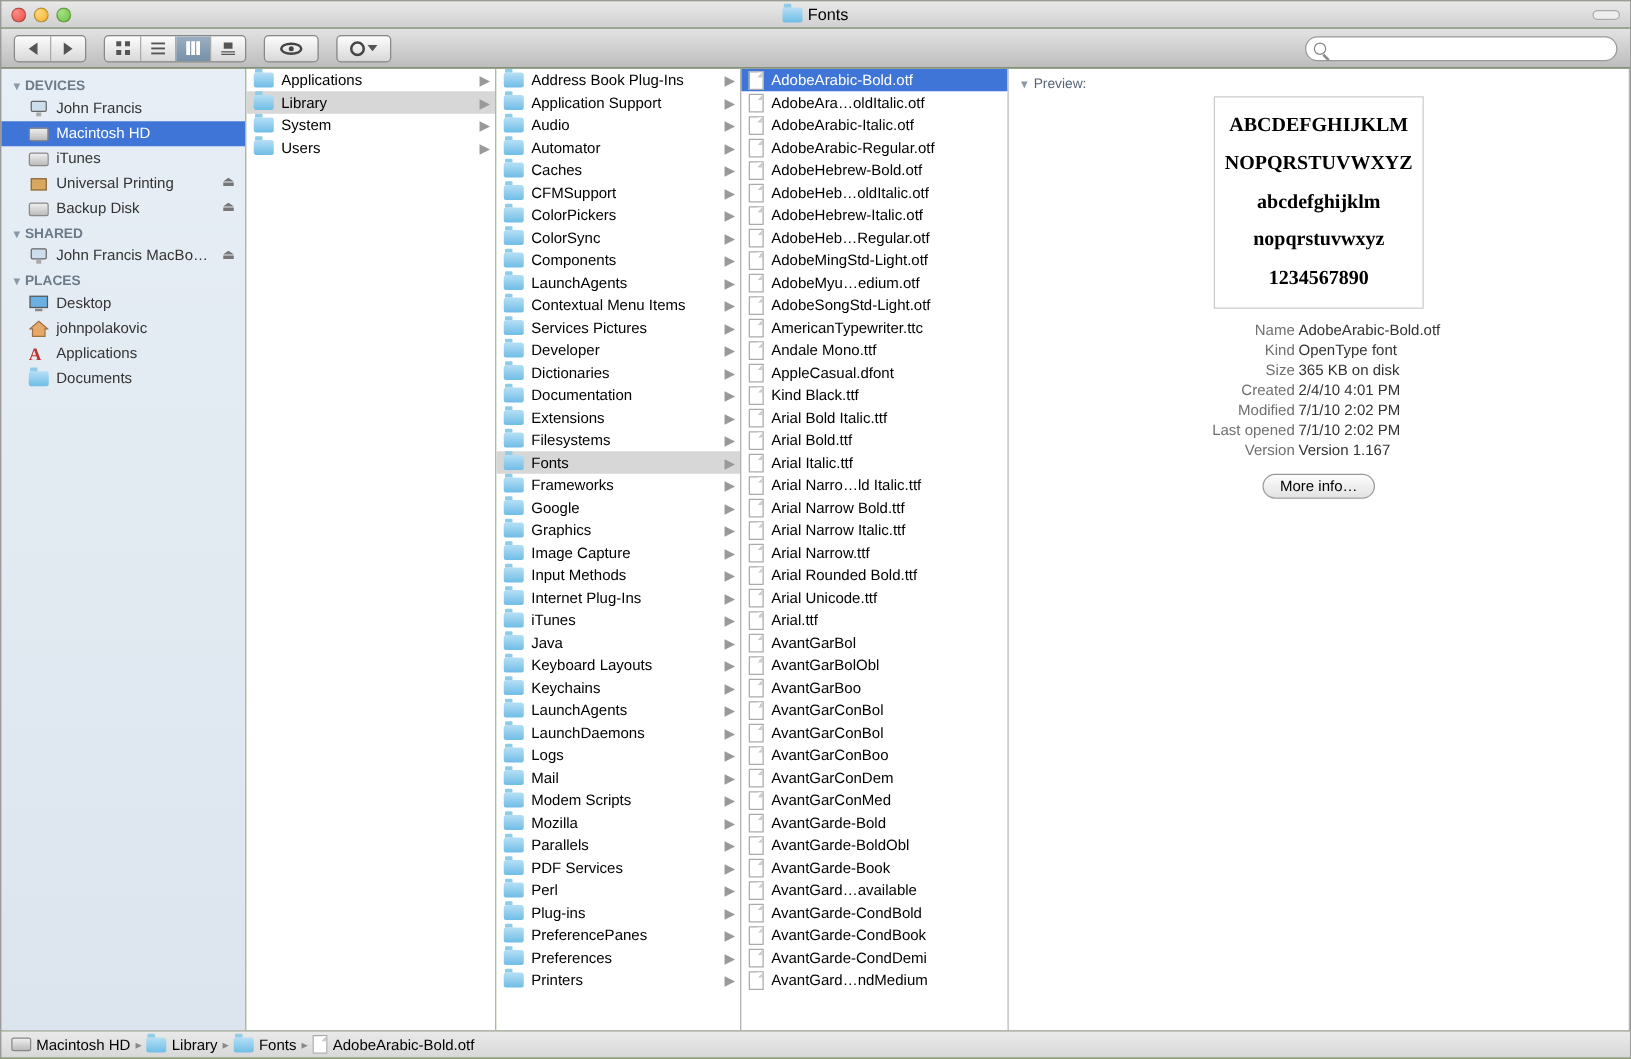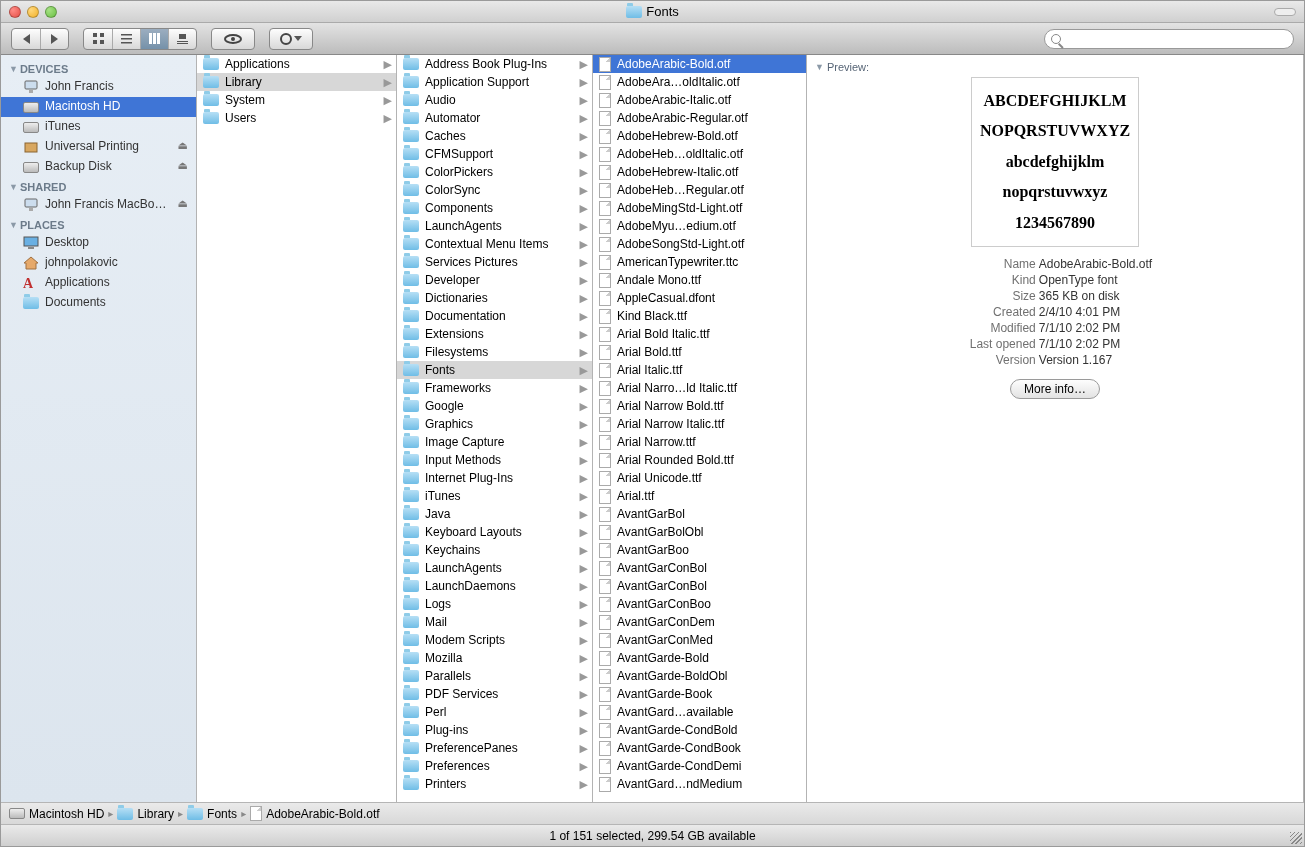--- a/index.html
+++ b/index.html
@@ -771,17 +771,13 @@
         <span class="folder-mini"></span>
         <span>Fonts</span>
       </span>
       <span class="path-sep">▸</span>
       <span class="path-seg">
         <span class="file-ico"></span>
         <span>AdobeArabic-Bold.otf</span>
       </span>
     </div>
 
-  <div class="statusbar">
-    <span>1 of 151 selected, 299.54 GB available</span>
-    <div class="resize-grip"></div>
-  </div>
 </div>
 
 </body></html>

